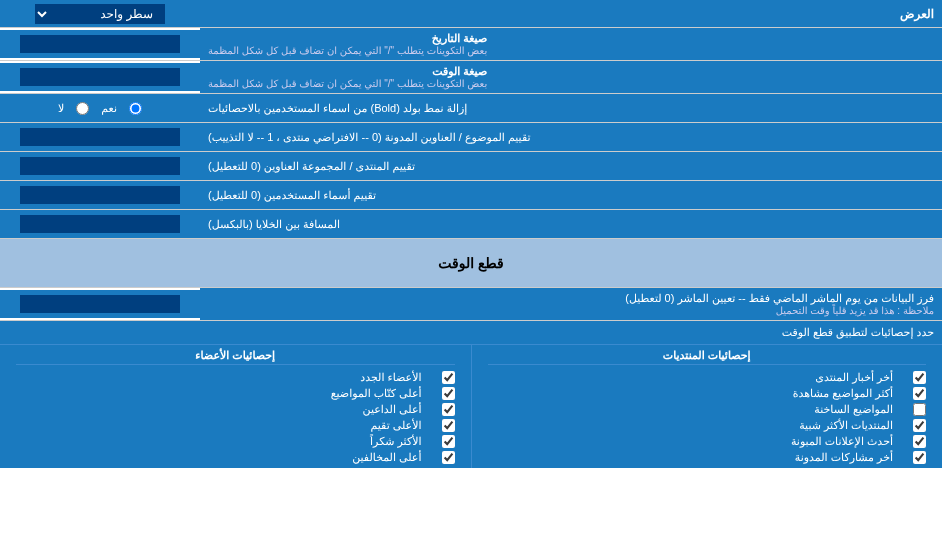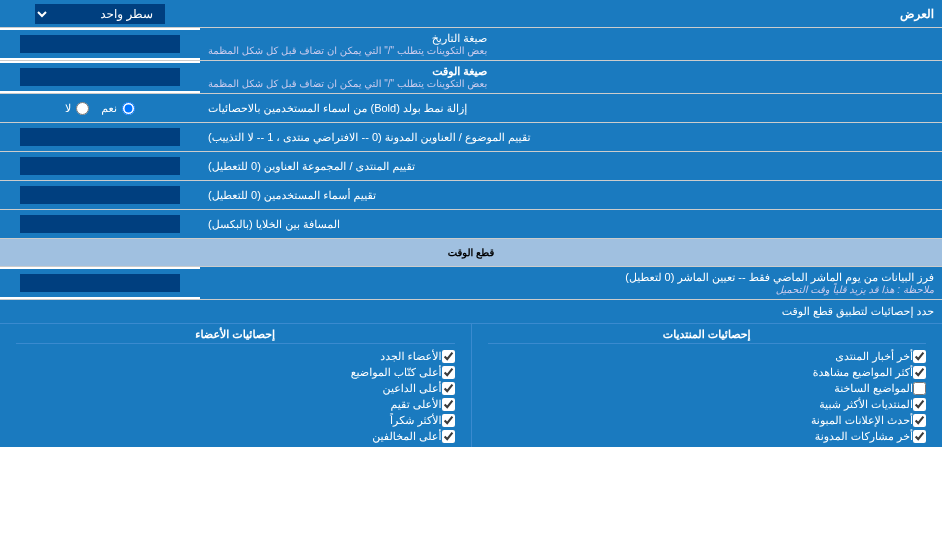--- a/index.html
+++ b/index.html
@@ -49,22 +49,22 @@
       padding: 2px 6px;
       width: 160px;
       text-align: center;
       font-size: 12px;
     }
     
     .section-header {
       background: #a0c0e0;
       text-align: center;
       font-weight: bold;
-      font-size: 10px;
-      padding: 8px;
+      font-size: 14px;
+      padding: 16px;
       width: 100%;
       border-bottom: 1px solid #ccc;
     }
     
     .radio-row {
       display: flex;
       width: 100%;
       border-bottom: 1px solid #ccc;
       min-height: 28px;
       align-items: center;
@@ -82,27 +82,27 @@
       gap: 12px;
       min-height: 28px;
       padding: 2px 6px;
       color: #fff;
       font-size: 11px;
     }
     .radio-area label {
       color: #fff;
       display: flex;
       align-items: center;
-      gap: 5px;
+      gap: 12px;
       cursor: pointer;
     }
     .checkbox-item {
       display: flex;
       align-items: center;
-      gap: 0;
+      gap: 20px;
       color: #fff;
       font-size: 11px;
     }
     .checkbox-item input[type="checkbox"] {
       margin: 0;
       cursor: pointer;
       accent-color: #fff;
     }
     .time-cut-label {
       flex: 1;
@@ -112,21 +112,20 @@
       text-align: right;
       font-size: 11px;
       min-height: 28px;
       display: flex;
       flex-direction: column;
       justify-content: center;
     }
     .time-cut-label .note {
       font-size: 10px;
       color: #cce;
-      font-style: italic;
     }
     
     .top-row {
       display: flex;
       width: 100%;
       border-bottom: 1px solid #ccc;
       min-height: 28px;
       align-items: center;
       background: #1a7abf;
     }
@@ -205,21 +204,21 @@
   <div class="top-row">
     <div class="top-row-label">العرض</div>
     <div class="top-row-select">
       <select><option>سطر واحد</option><option>سطران</option><option>ثلاثة أسطر</option></select>
     </div>
   </div>
 
   <div class="row">
     <div class="row-label">
       <div>
-        <div style="font-weight:normal;">صيغة التاريخ</div>
+        <div style="font-weight:bold;">صيغة التاريخ</div>
         <div style="font-size:10px;color:#cce;">بعض التكوينات يتطلب "/" التي يمكن ان تضاف قبل كل شكل المظمة</div>
       </div>
     </div>
     <div class="row-input">
       <input type="text" style="">
     </div>
   </div>
 
   <div class="row">
     <div class="row-label">

